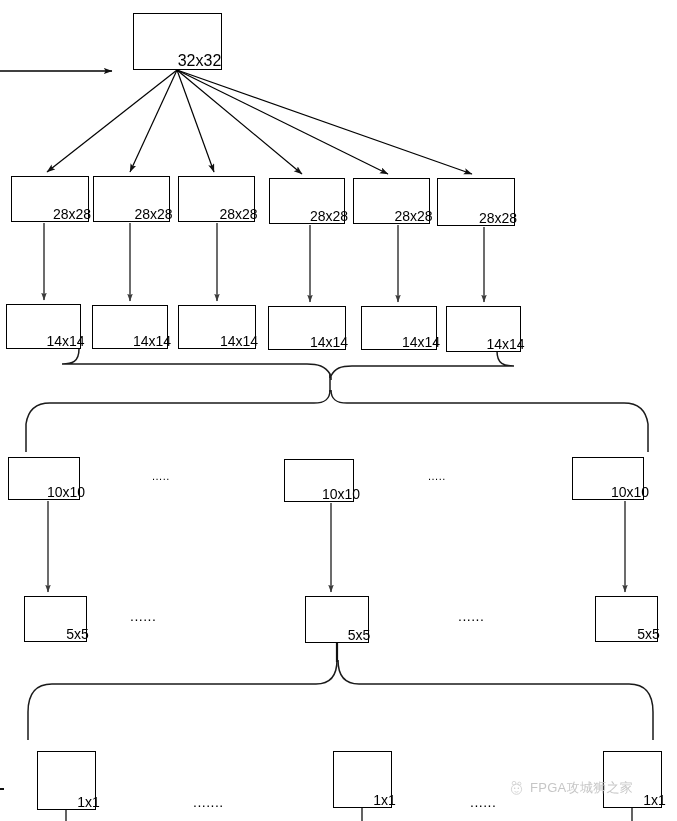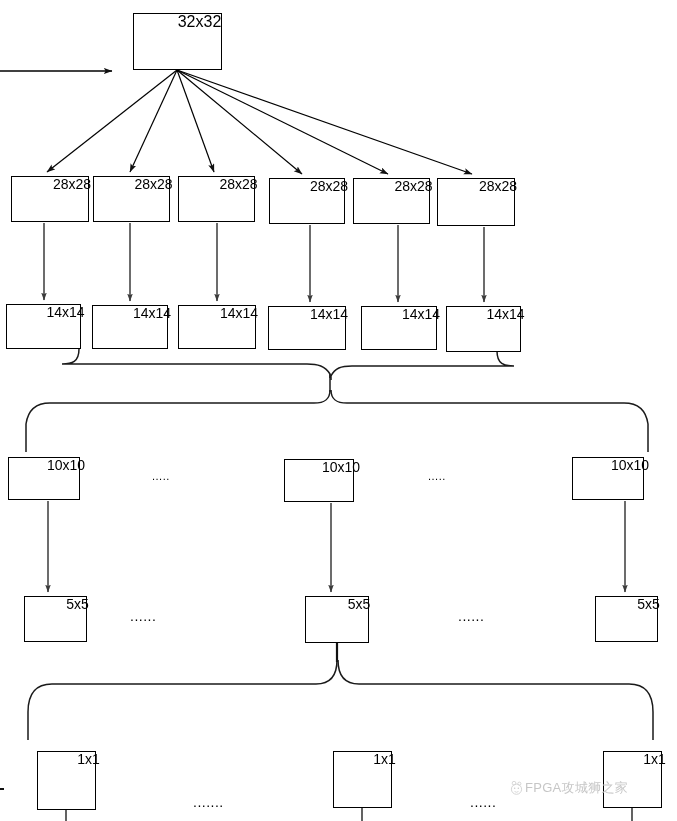--- a/index.html
+++ b/index.html
@@ -23,21 +23,21 @@
     top: 0;
     width: 677px;
     height: 821px;
   }
   .node {
     position: absolute;
     box-sizing: border-box;
     border: 1.4px solid #000000;
     background: #ffffff;
     display: flex;
-    align-items: flex-start;
+    align-items: flex-end;
     justify-content: center;
     color: #000000;
     white-space: nowrap;
     z-index: 3;
     padding-left: 44px;
   }
   .node-label {
     font-family: "Liberation Sans", sans-serif;
     line-height: 1;
   }
@@ -46,20 +46,21 @@
     color: #000000;
     font-family: "Liberation Sans", sans-serif;
     letter-spacing: 0.5px;
     z-index: 2;
     white-space: nowrap;
   }
   .watermark {
     position: absolute;
     display: flex;
     align-items: center;
+    gap: 5px;
     color: #c9c9c9;
     opacity: 0.95;
     z-index: 4;
     white-space: nowrap;
   }
   .watermark-text {
     font-family: "Liberation Sans", sans-serif;
     font-size: 13px;
     color: #c4c4c4;
     letter-spacing: 0.3px;

